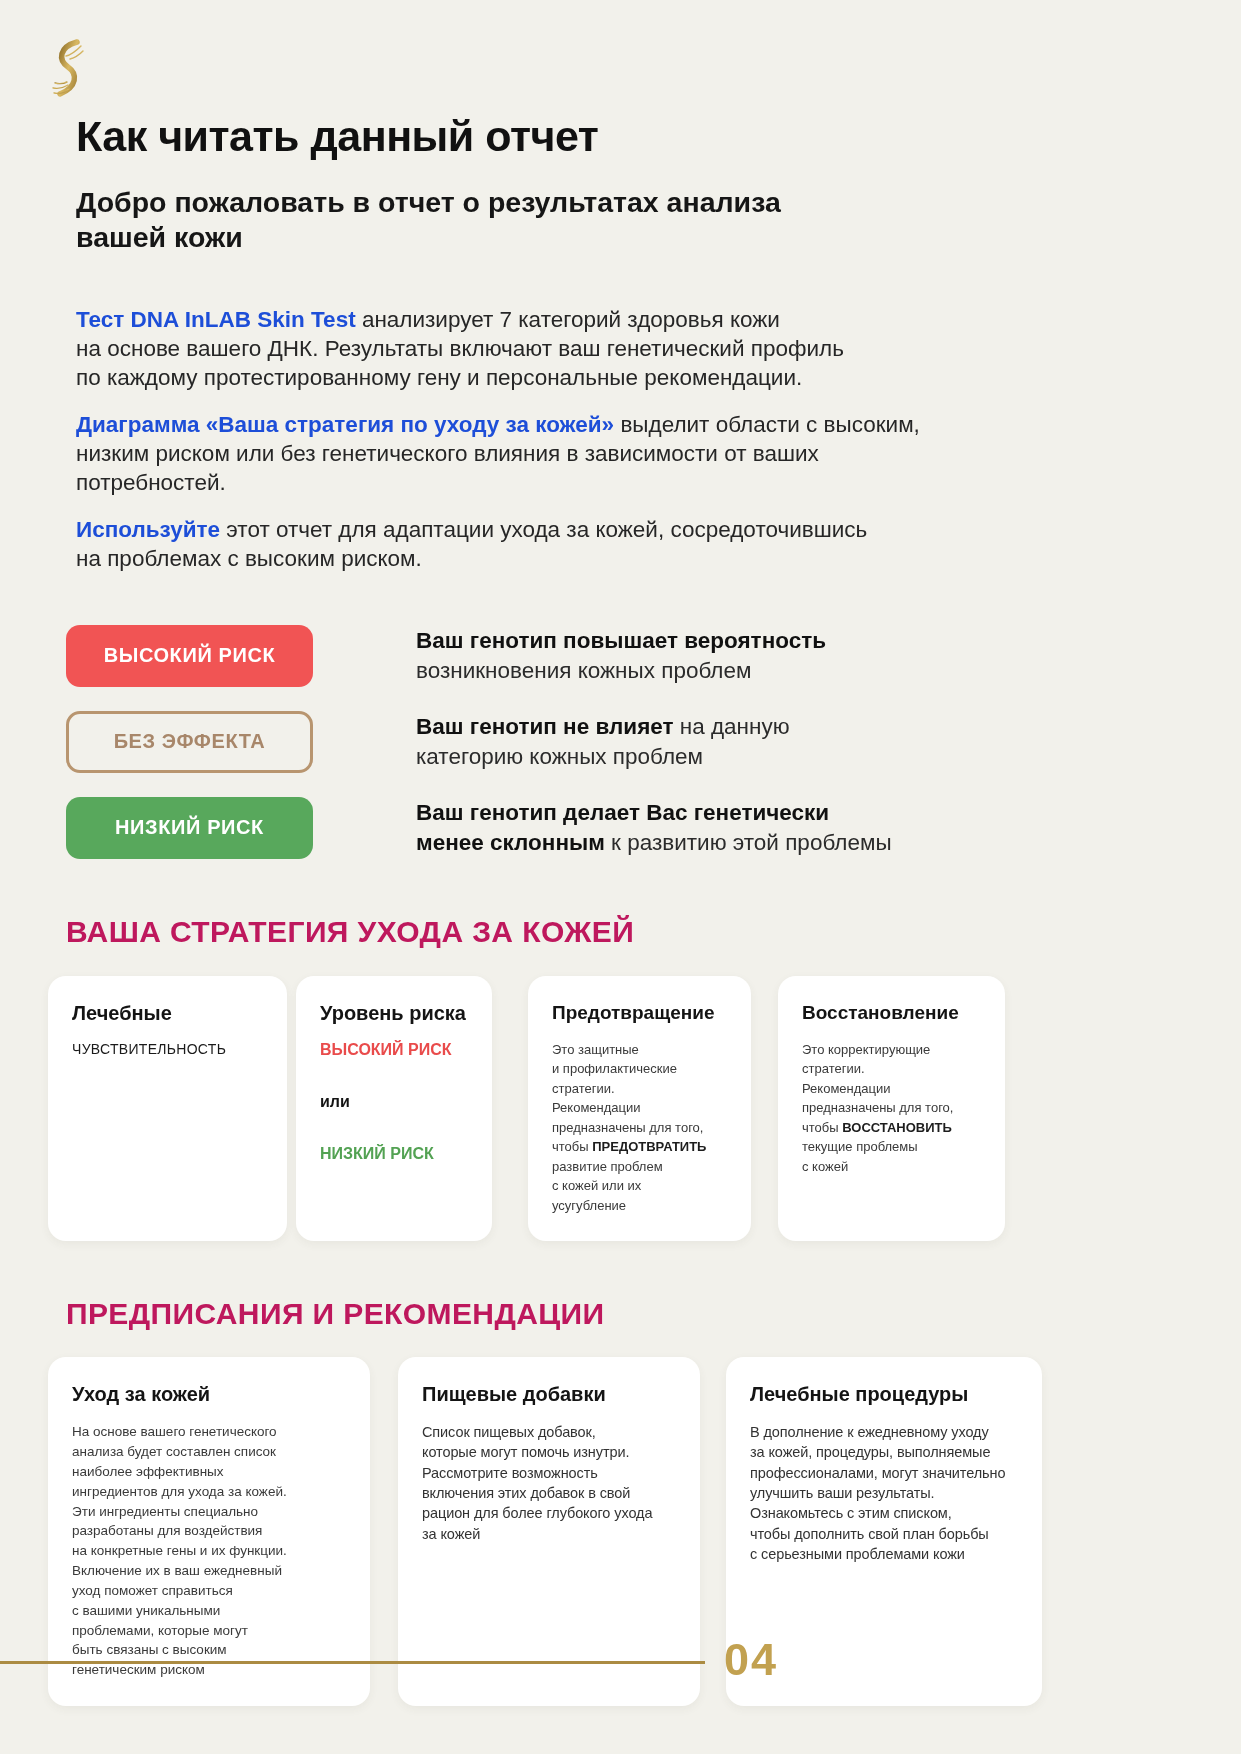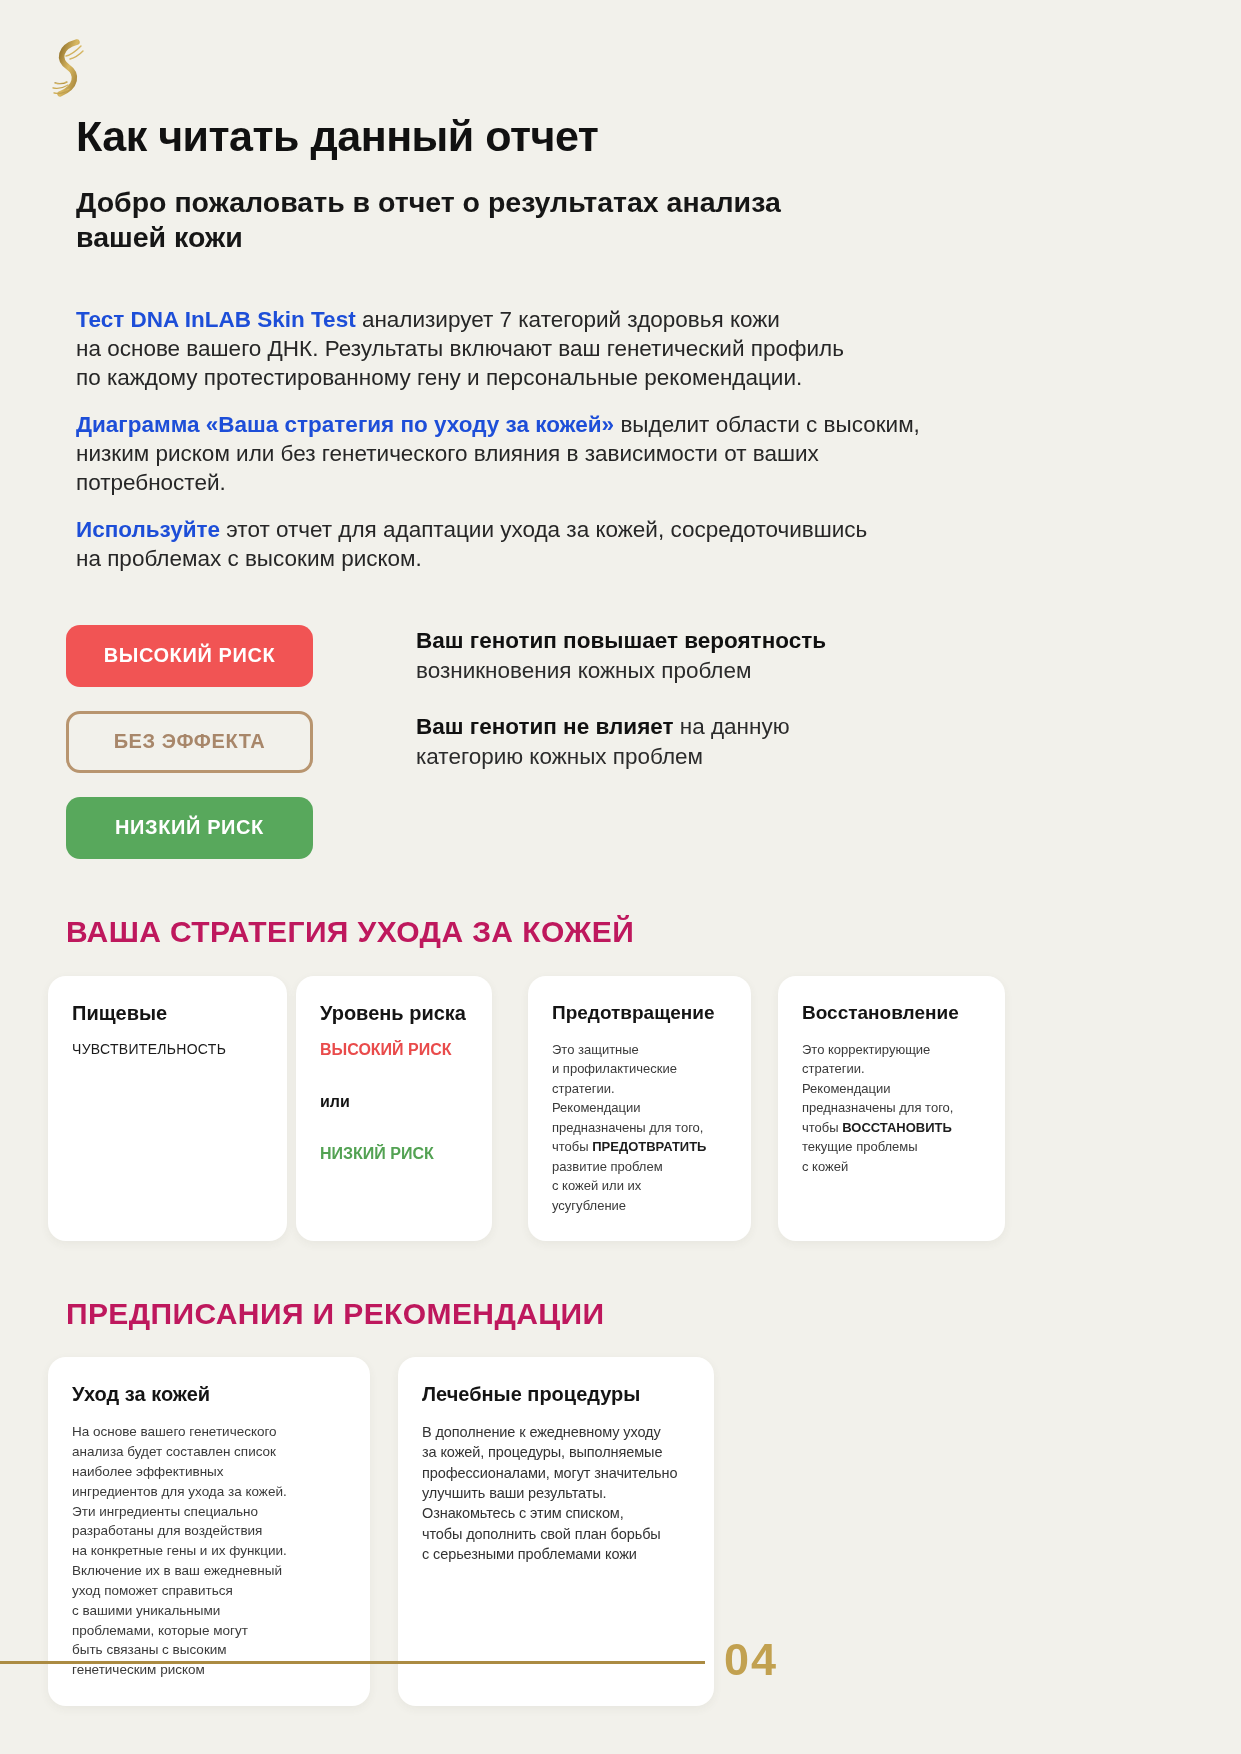--- a/index.html
+++ b/index.html
@@ -130,28 +130,30 @@
     <p class="legend-desc"><b>Ваш генотип повышает вероятность</b><span>
 возникновения кожных проблем</span></p>
   </div>
   <div class="legend-row">
     <div class="badge none">БЕЗ ЭФФЕКТА</div>
     <p class="legend-desc"><b>Ваш генотип не влияет</b><span> на данную
 категорию кожных проблем</span></p>
   </div>
   <div class="legend-row">
     <div class="badge low">НИЗКИЙ РИСК</div>
+    <p class="legend-desc"><b>Ваш генотип делает Вас генетически
+менее склонным</b><span> к развитию этой проблемы</span></p>
   </div>
 </div>
 
 <h3 class="section-title">ВАША СТРАТЕГИЯ УХОДА ЗА КОЖЕЙ</h3>
 
 <div class="cards row1">
   <div class="card r1c1">
-    <div class="card-title">Пищевые</div>
+    <div class="card-title">Лечебные</div>
     <div class="problem-value">ЧУВСТВИТЕЛЬНОСТЬ</div>
   </div>
   <div class="card r1c2">
     <div class="card-title">Уровень риска</div>
     <div class="risk-high">ВЫСОКИЙ РИСК</div>
     <div class="risk-or">или</div>
     <div class="risk-low">НИЗКИЙ РИСК</div>
   </div>
   <div class="card r1c3">
     <div class="card-title sm">Предотвращение</div>
@@ -189,20 +191,29 @@
 Эти ингредиенты специально
 разработаны для воздействия
 на конкретные гены и их функции.
 Включение их в ваш ежедневный
 уход поможет справиться
 с вашими уникальными
 проблемами, которые могут
 быть связаны с высоким
 генетическим риском</p>
   </div>
+  <div class="card r2c2">
+    <div class="card-title">Пищевые добавки</div>
+    <p class="card-body">Список пищевых добавок,
+которые могут помочь изнутри.
+Рассмотрите возможность
+включения этих добавок в свой
+рацион для более глубокого ухода
+за кожей</p>
+  </div>
   <div class="card r2c3">
     <div class="card-title">Лечебные процедуры</div>
     <p class="card-body">В дополнение к ежедневному уходу
 за кожей, процедуры, выполняемые
 профессионалами, могут значительно
 улучшить ваши результаты.
 Ознакомьтесь с этим списком,
 чтобы дополнить свой план борьбы
 с серьезными проблемами кожи</p>
   </div>

